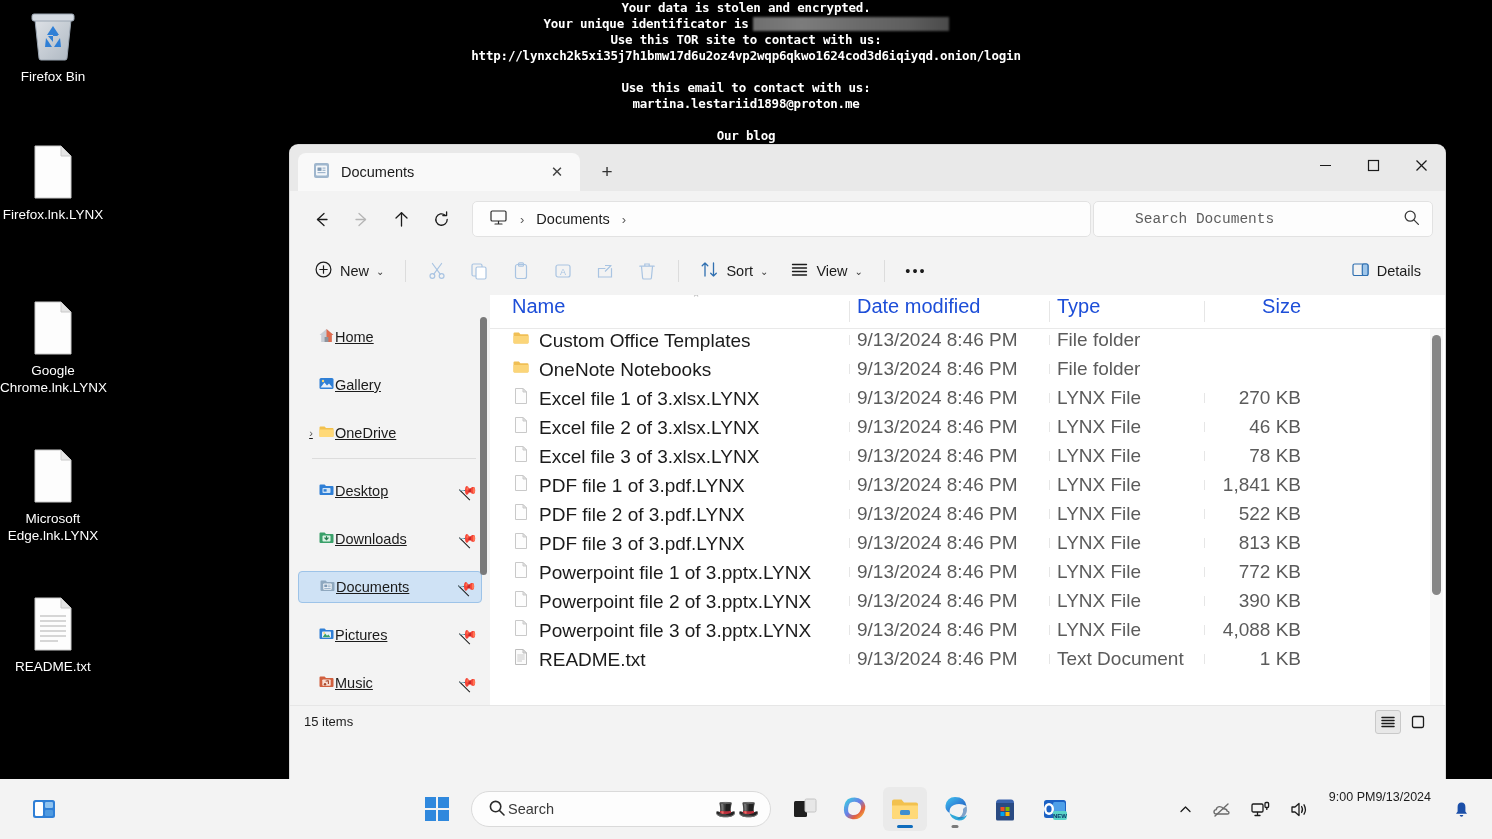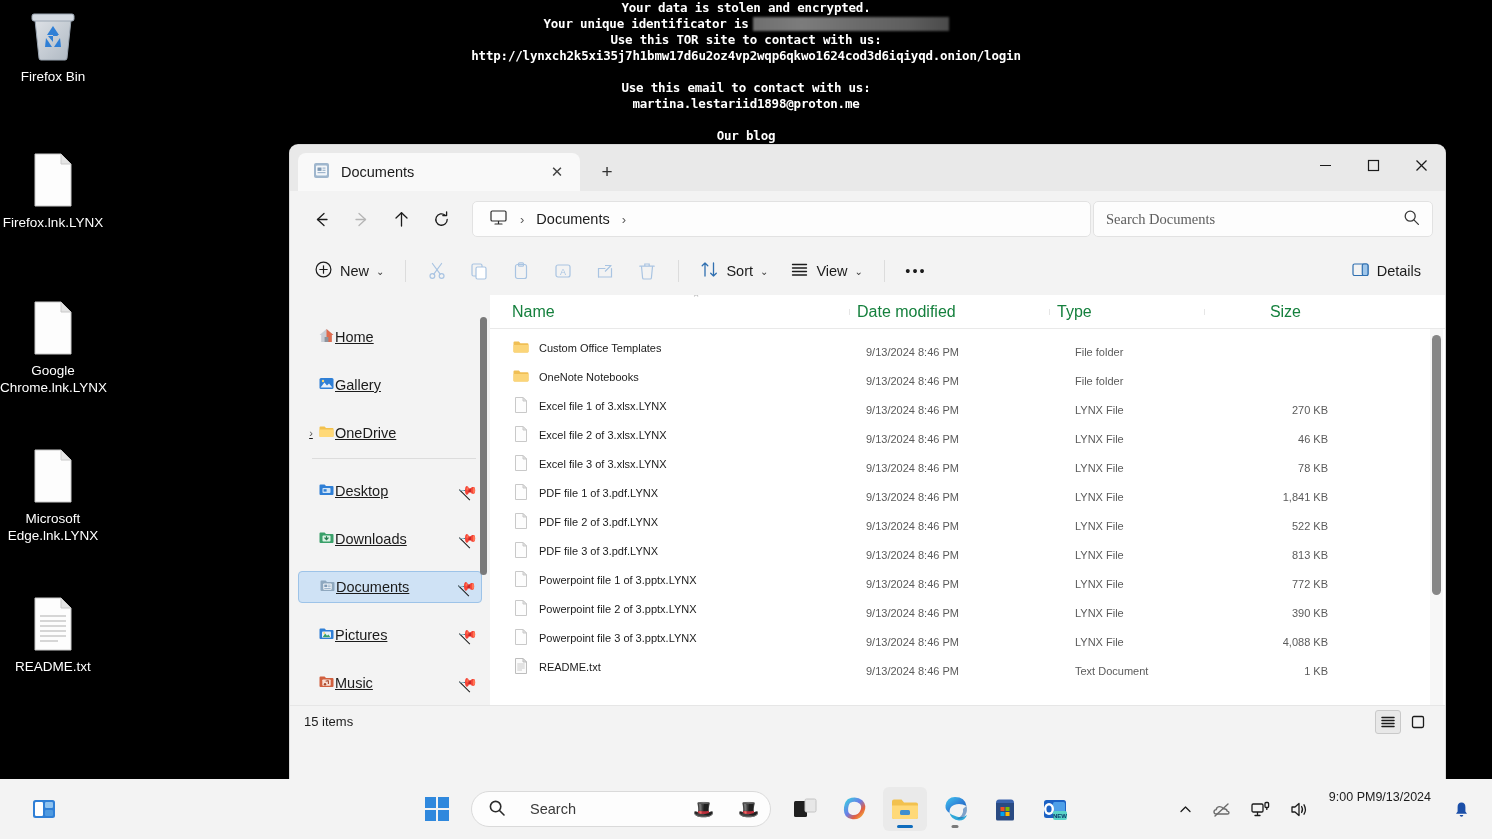--- a/index.html
+++ b/index.html
@@ -98,21 +98,21 @@
     font-size: 14.5px; color: #1b1b1b; padding: 3px 6px; border-radius: 4px;
   }
   .crumb-sep { color: #5a5a5a; font-size: 13px; padding: 0 2px; }
   #searchbox {
     width: 340px; height: 36px; margin-left: auto; background: #fdfdfd;
     border: 1px solid #e2e2e2; border-radius: 5px;
     display: flex; align-items: center; padding: 0 12px;
   }
   #searchbox input {
     flex: 1; border: 0; outline: none; background: transparent;
-    font-size: 14.5px; color: #1b1b1b; font-family: Liberation Serif, serif;
+    font-size: 14.5px; color: #1b1b1b; font-family: Liberation Mono, monospace; margin-left: 29px;
   }
   #searchbox input::placeholder { color: #5d5d5d; }
 
   
   #cmdbar {
     height: 48px; background: #f3f3f3; display: flex; align-items: center;
     padding: 0 14px; gap: 2px;
   }
   .cbtn {
     height: 34px; display: flex; align-items: center; gap: 7px;
@@ -154,35 +154,35 @@
     background: #7a7a7a; border-radius: 4px;
   }
 
   
   #filelist { flex: 1; background: #fff; position: relative; overflow: hidden; }
   #sortmark {
     position: absolute; left: 196px; top: -3px; width: 20px; text-align: center;
     color: #bdbdbd; font-size: 11px;
   }
   #colheader {
-    display: flex; align-items: center; height: 34px;
-    border-bottom: 1px solid #e9e9e9; font-size: 16px; color: #15803d;
+    display: flex; height: 34px;
+    border-bottom: 1px solid #e9e9e9; font-size: 20px; color: #1d4ed8;
     padding-left: 14px;
   }
   .col { padding: 0 8px; white-space: nowrap; overflow: hidden; position: relative; }
   .col + .col::before {
     content: ""; position: absolute; left: 0; top: 6px; bottom: 6px; width: 1px; background: #e6e6e6;
   }
   .c-name { width: 345px; }
   .c-date { width: 200px; }
   .c-type { width: 155px; }
   .c-size { width: 105px; text-align: right; }
   .row {
-    display: flex; align-items: flex-end; height: 29px; font-size: 11px; color: #1b1b1b;
-    padding-left: 14px; margin: 0 6px 0 0; border-radius: 4px; gap: 9px;
+    display: flex; align-items: flex-start; height: 29px; font-size: 19px; color: #1b1b1b;
+    padding-left: 14px; margin: 0 6px 0 0; border-radius: 4px;
   }
   .row .c-name { display: flex; align-items: center; gap: 9px; }
   .row .c-date, .row .c-type, .row .c-size { color: #5b5b5b; }
   .row .c-name .fname { overflow: hidden; text-overflow: ellipsis; white-space: nowrap; }
   #list-scroll {
     position: absolute; right: 4px; top: 40px; width: 9px; height: 260px;
     background: #868686; border-radius: 5px;
   }
   #list-scroll-track {
     position: absolute; right: 2px; top: 34px; width: 13px; bottom: 0; background: #f7f7f7;
@@ -220,21 +220,21 @@
   .tb-btn.active::after {
     content: ""; position: absolute; bottom: 3px; left: 50%; transform: translateX(-50%);
     width: 16px; height: 3px; border-radius: 2px; background: #0f6cbd;
   }
   .tb-btn.running::after {
     content: ""; position: absolute; bottom: 3px; left: 50%; transform: translateX(-50%);
     width: 7px; height: 3px; border-radius: 2px; background: #7a7a7a;
   }
   #tb-search {
     height: 36px; min-width: 300px; background: #fdfdfd; border: 1px solid #dadada;
-    border-radius: 18px; display: flex; align-items: center; gap: 24px;
+    border-radius: 18px; display: flex; align-items: center; gap: 2px;
     padding: 0 10px 0 16px; font-size: 14.5px; color: #3a3a3a; margin: 0 6px;
   }
   #tb-search .sq { flex: 1; }
   #tray {
     position: absolute; right: 0; height: 60px; display: flex; align-items: center;
     gap: 4px; padding-right: 14px;
   }
   .tray-btn {
     display: flex; align-items: center; justify-content: center;
     height: 40px; padding: 0 7px; border-radius: 5px; color: #1b1b1b;
@@ -280,21 +280,21 @@
             <path d="M27 22 L32 30 L27 30 L27 36 L22 30 L27 30 Z" transform="rotate(0 27 29)"></path>
             <path d="M20 32 L26 41 L19 41 Z"></path>
             <path d="M34 32 L28 41 L35 41 Z"></path>
             <path d="M27 20 L33 29 L21 29 Z"></path>
           </g>
         </svg>
       </span>
       <span>Firefox Bin</span>
     </div>
 
-    <div class="desk-icon" style="left:0px; top:152px;">
+    <div class="desk-icon" style="left:0px; top:144px;">
       <span class="glyph">
         <svg class="file-svg" width="46" height="56" viewBox="0 0 46 56">
           <path d="M5 2 H31 L41 12 V54 H5 Z" fill="#fdfdfd" stroke="#c9c9c9" stroke-width="1"></path>
           <path d="M31 2 L41 12 H31 Z" fill="#e4e4e4" stroke="#c9c9c9" stroke-width="1"></path>
         </svg>
       </span>
       <span>Firefox.lnk.LYNX</span>
     </div>
 
     <div class="desk-icon" style="left:0px; top:448px;">

